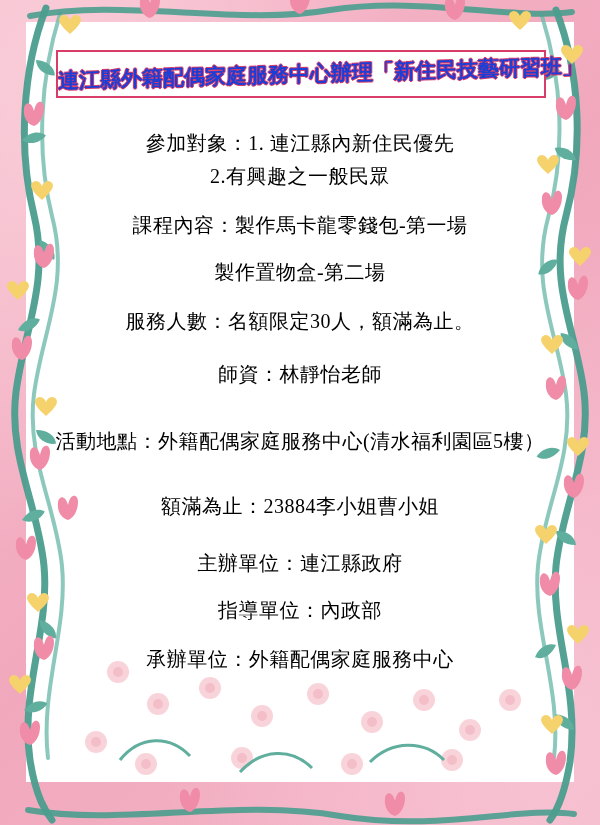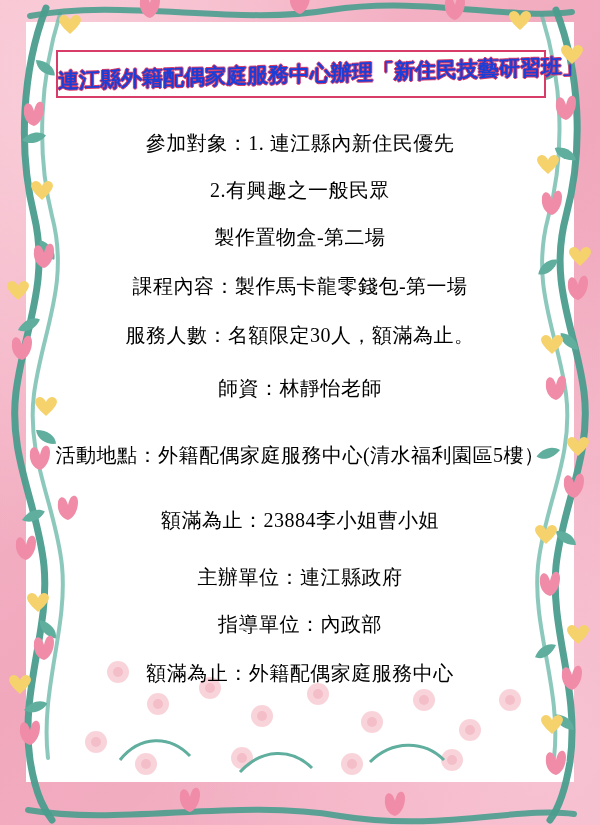--- a/index.html
+++ b/index.html
@@ -214,26 +214,26 @@
   </svg>
 
   <div class="content">
 
     <div class="title-band">
       <div class="title-text">連江縣外籍配偶家庭服務中心辦理「新住民技藝研習班」</div>
     </div>
 
     <div class="body-lines">
         <div class="line" style="margin-top: 0px;">參加對象：1. 連江縣內新住民優先</div>
-        <div class="line" style="margin-top: 20px;">2.有興趣之一般民眾</div>
+        <div class="line" style="margin-top: 6px;">2.有興趣之一般民眾</div>
+        <div class="line" style="margin-top: 22px;">課程內容：製作馬卡龍零錢包-第一場</div>
         <div class="line" style="margin-top: 20px;">製作置物盒-第二場</div>
-        <div class="line" style="margin-top: 22px;">課程內容：製作馬卡龍零錢包-第一場</div>
         <div class="line" style="margin-top: 22px;">服務人數：名額限定30人，額滿為止。</div>
         <div class="line" style="margin-top: 26px;">師資：林靜怡老師</div>
         <div class="line" style="margin-top: 40px;">活動地點：外籍配偶家庭服務中心(清水福利園區5樓）</div>
         <div class="line" style="margin-top: 38px;">額滿為止：23884李小姐曹小姐</div>
         <div class="line" style="margin-top: 30px;">主辦單位：連江縣政府</div>
         <div class="line" style="margin-top: 20px;">指導單位：內政部</div>
-        <div class="line" style="margin-top: 22px;">額滿為止：外籍配偶家庭服務中心</div>
+        <div class="line" style="margin-top: 22px;">承辦單位：外籍配偶家庭服務中心</div>
       </div>
 
   </div>
 </div>
 
 </body></html>

